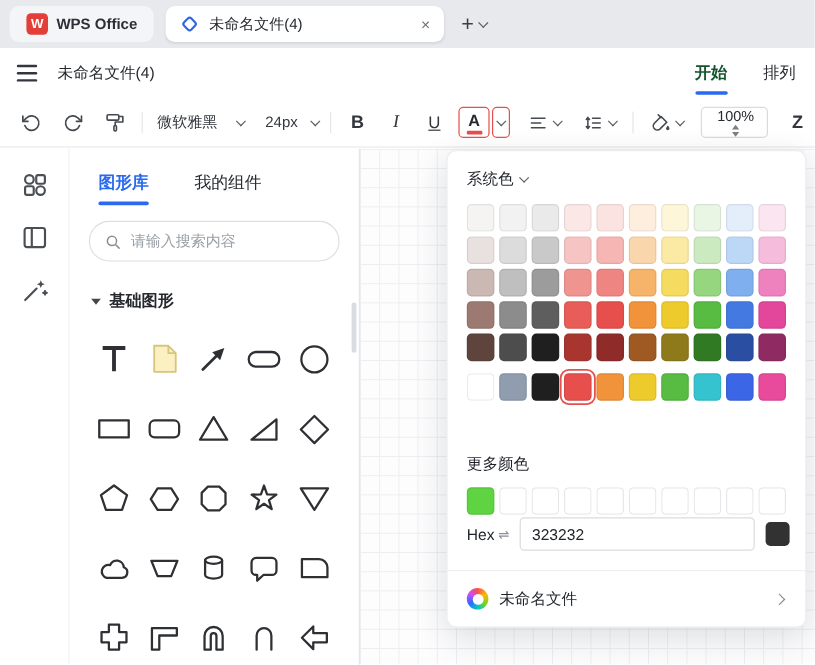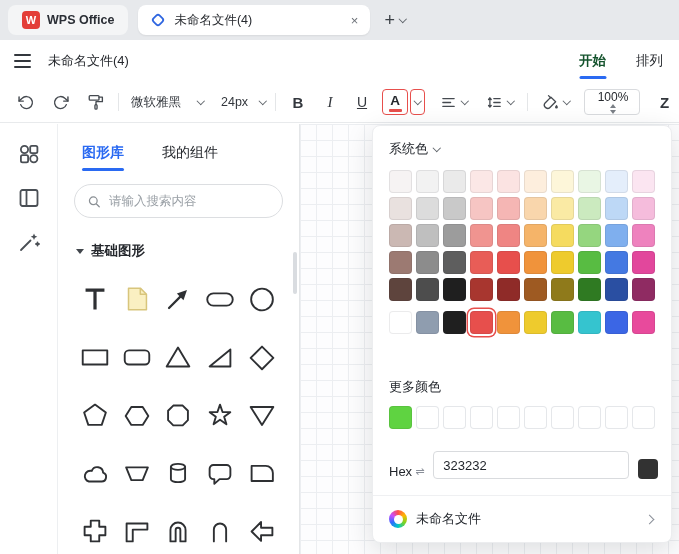--- a/index.html
+++ b/index.html
@@ -77,21 +77,21 @@
   .popup-head { display:flex; align-items:center; gap:6px; font-size:13px; color:#1f2329; }
   .cgrid { display:grid; grid-template-columns:repeat(10,23px); grid-auto-rows:23px; gap:4px; }
   .theme-grid { margin-top:12px; }
   .std-row { margin-top:10px; }
   .recent-row { margin-top:10px; }
   .swatch { border-radius:4px; box-shadow:inset 0 0 0 1px rgba(31,35,41,.09); }
   .swatch.selected { box-shadow:inset 0 0 0 1px rgba(31,35,41,.09), 0 0 0 2px #fff, 0 0 0 3.5px #E74F4C; }
   .swatch.empty { background:#fff; box-shadow:inset 0 0 0 1px #E5E7EA; }
   .tooltip { position:absolute; left:72px; top:214px; background:#41454C; color:#fff; font-size:12px; padding:7px 12px; border-radius:4px; letter-spacing:.3px; z-index:11; }
   .recent-label { margin-top:44px; font-size:13px; color:#1f2329; }
-  .hex-row { margin-top:22px; display:flex; align-items:flex-end; gap:9px; }
+  .hex-row { margin-top:2px; display:flex; align-items:center; gap:9px; }
   .hex-label { font-size:13px; color:#1f2329; display:flex; align-items:center; gap:3px; }
   .hex-swap { color:#8a8f99; font-size:11px; }
   .hex-input { flex:1; height:28px; border:1px solid #D9DBDE; border-radius:4px; font-size:13px; padding:0 9px; color:#1f2329; outline:none; font-family:inherit; }
   .hex-preview { width:20px; height:20px; border-radius:4px; flex:none; }
   .pdivider { height:1px; background:#EFF0F2; margin:16px -16px 0; }
   .more-row { height:46px; display:flex; align-items:center; gap:9px; font-size:13px; color:#1f2329; }
   .rainbow { width:18px; height:18px; border-radius:50%; position:relative; flex:none;
     background:conic-gradient(#FF4D4D,#FFB800,#7ED321,#00C8C8,#2F6BFF,#C84DFF,#FF4D4D); }
   .rainbow::after { content:""; position:absolute; inset:4.5px; background:#fff; border-radius:50%; }
   .chev-right { width:7px; height:7px; border-right:1.5px solid #8a8f99; border-bottom:1.5px solid #8a8f99; transform:rotate(-45deg); margin-left:auto; margin-right:2px; }

